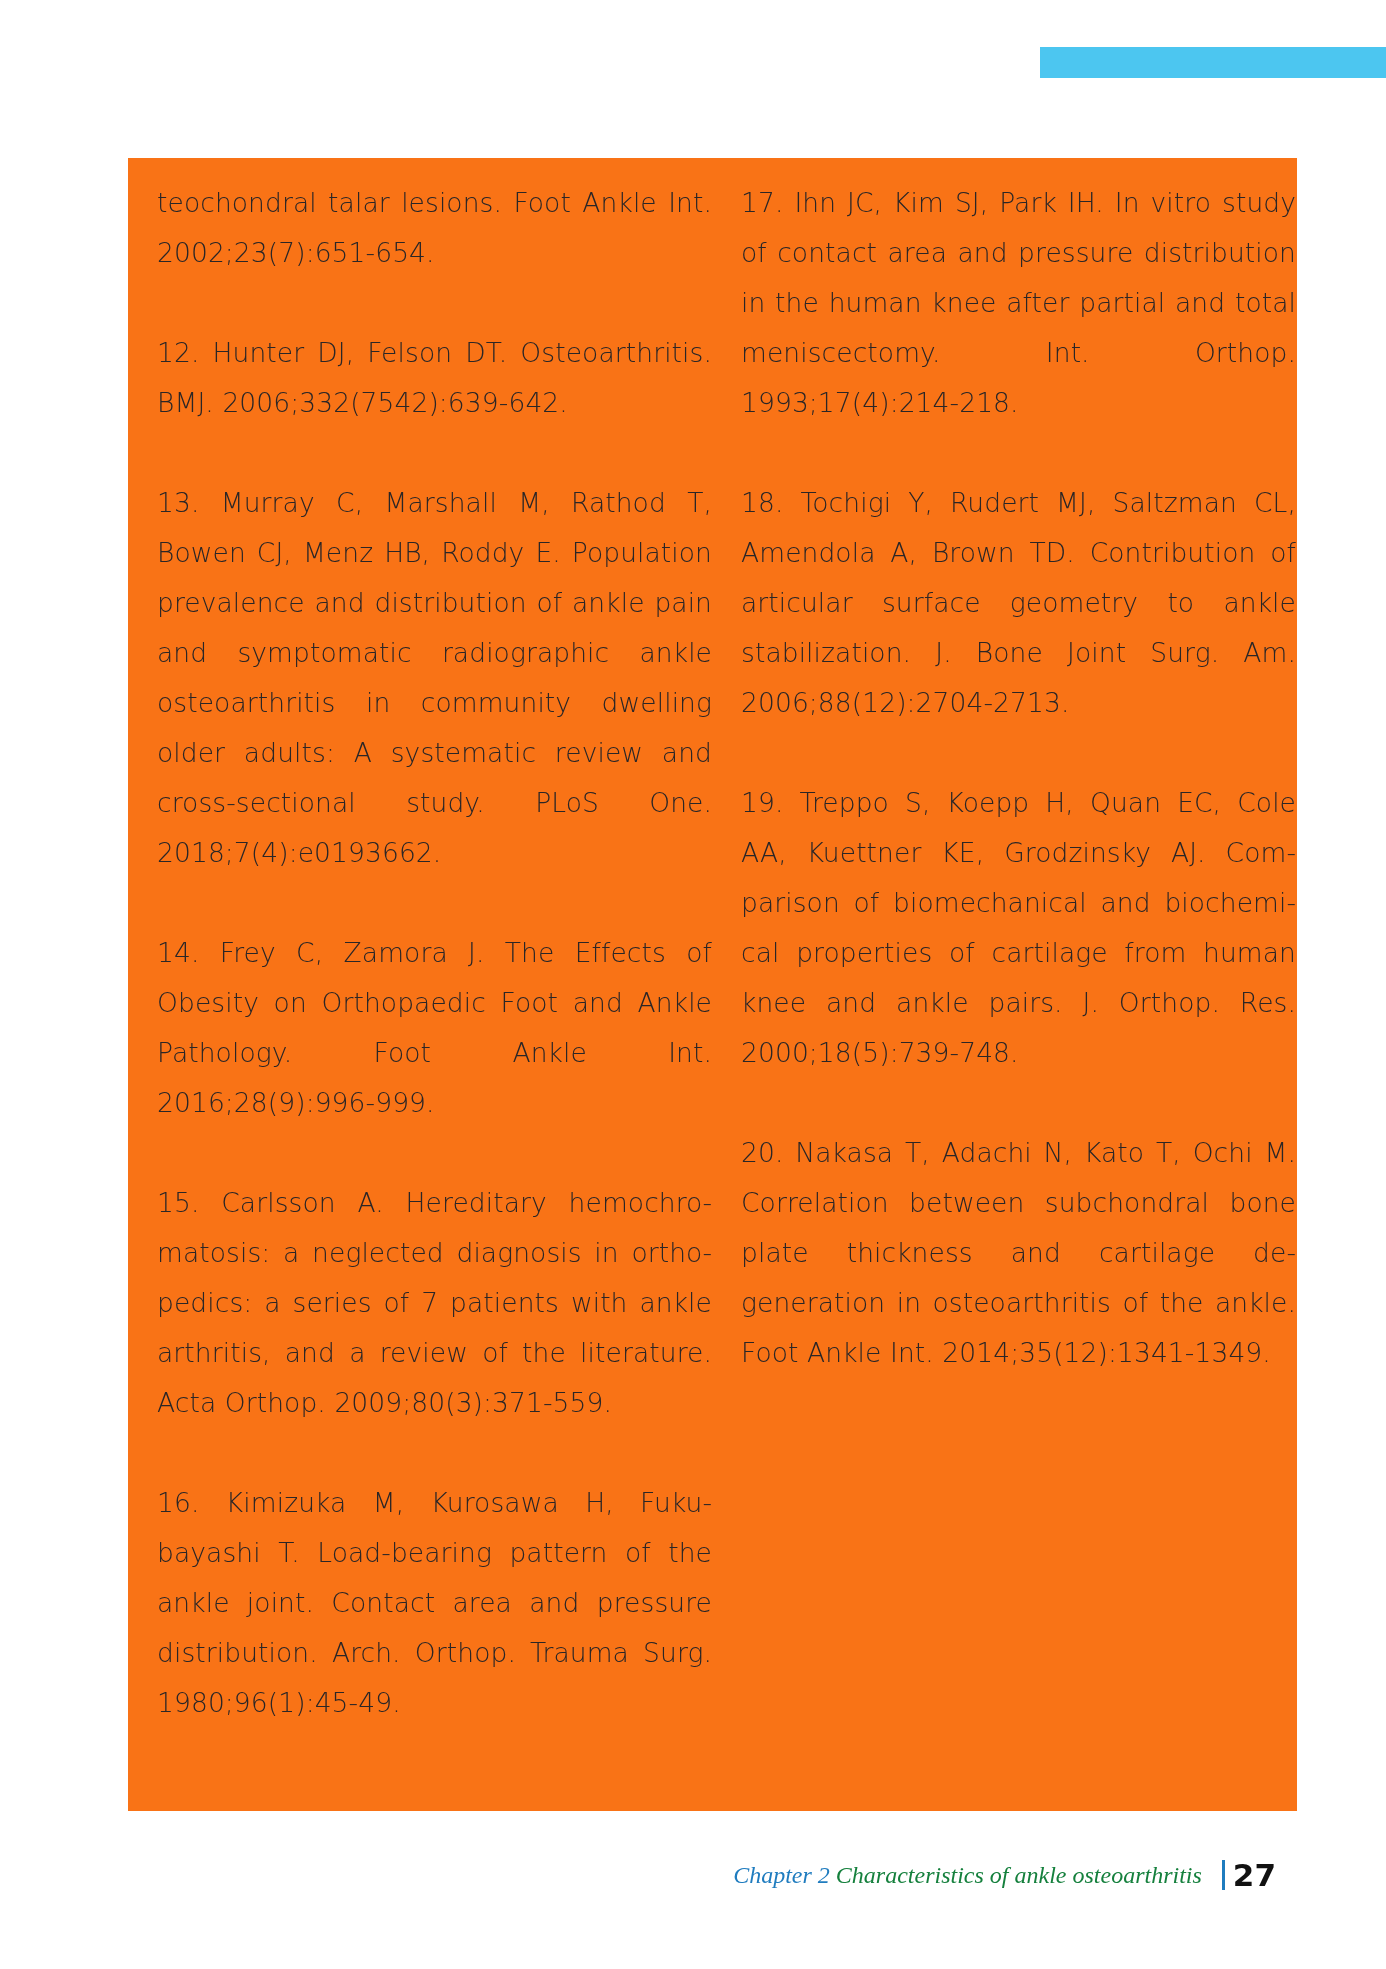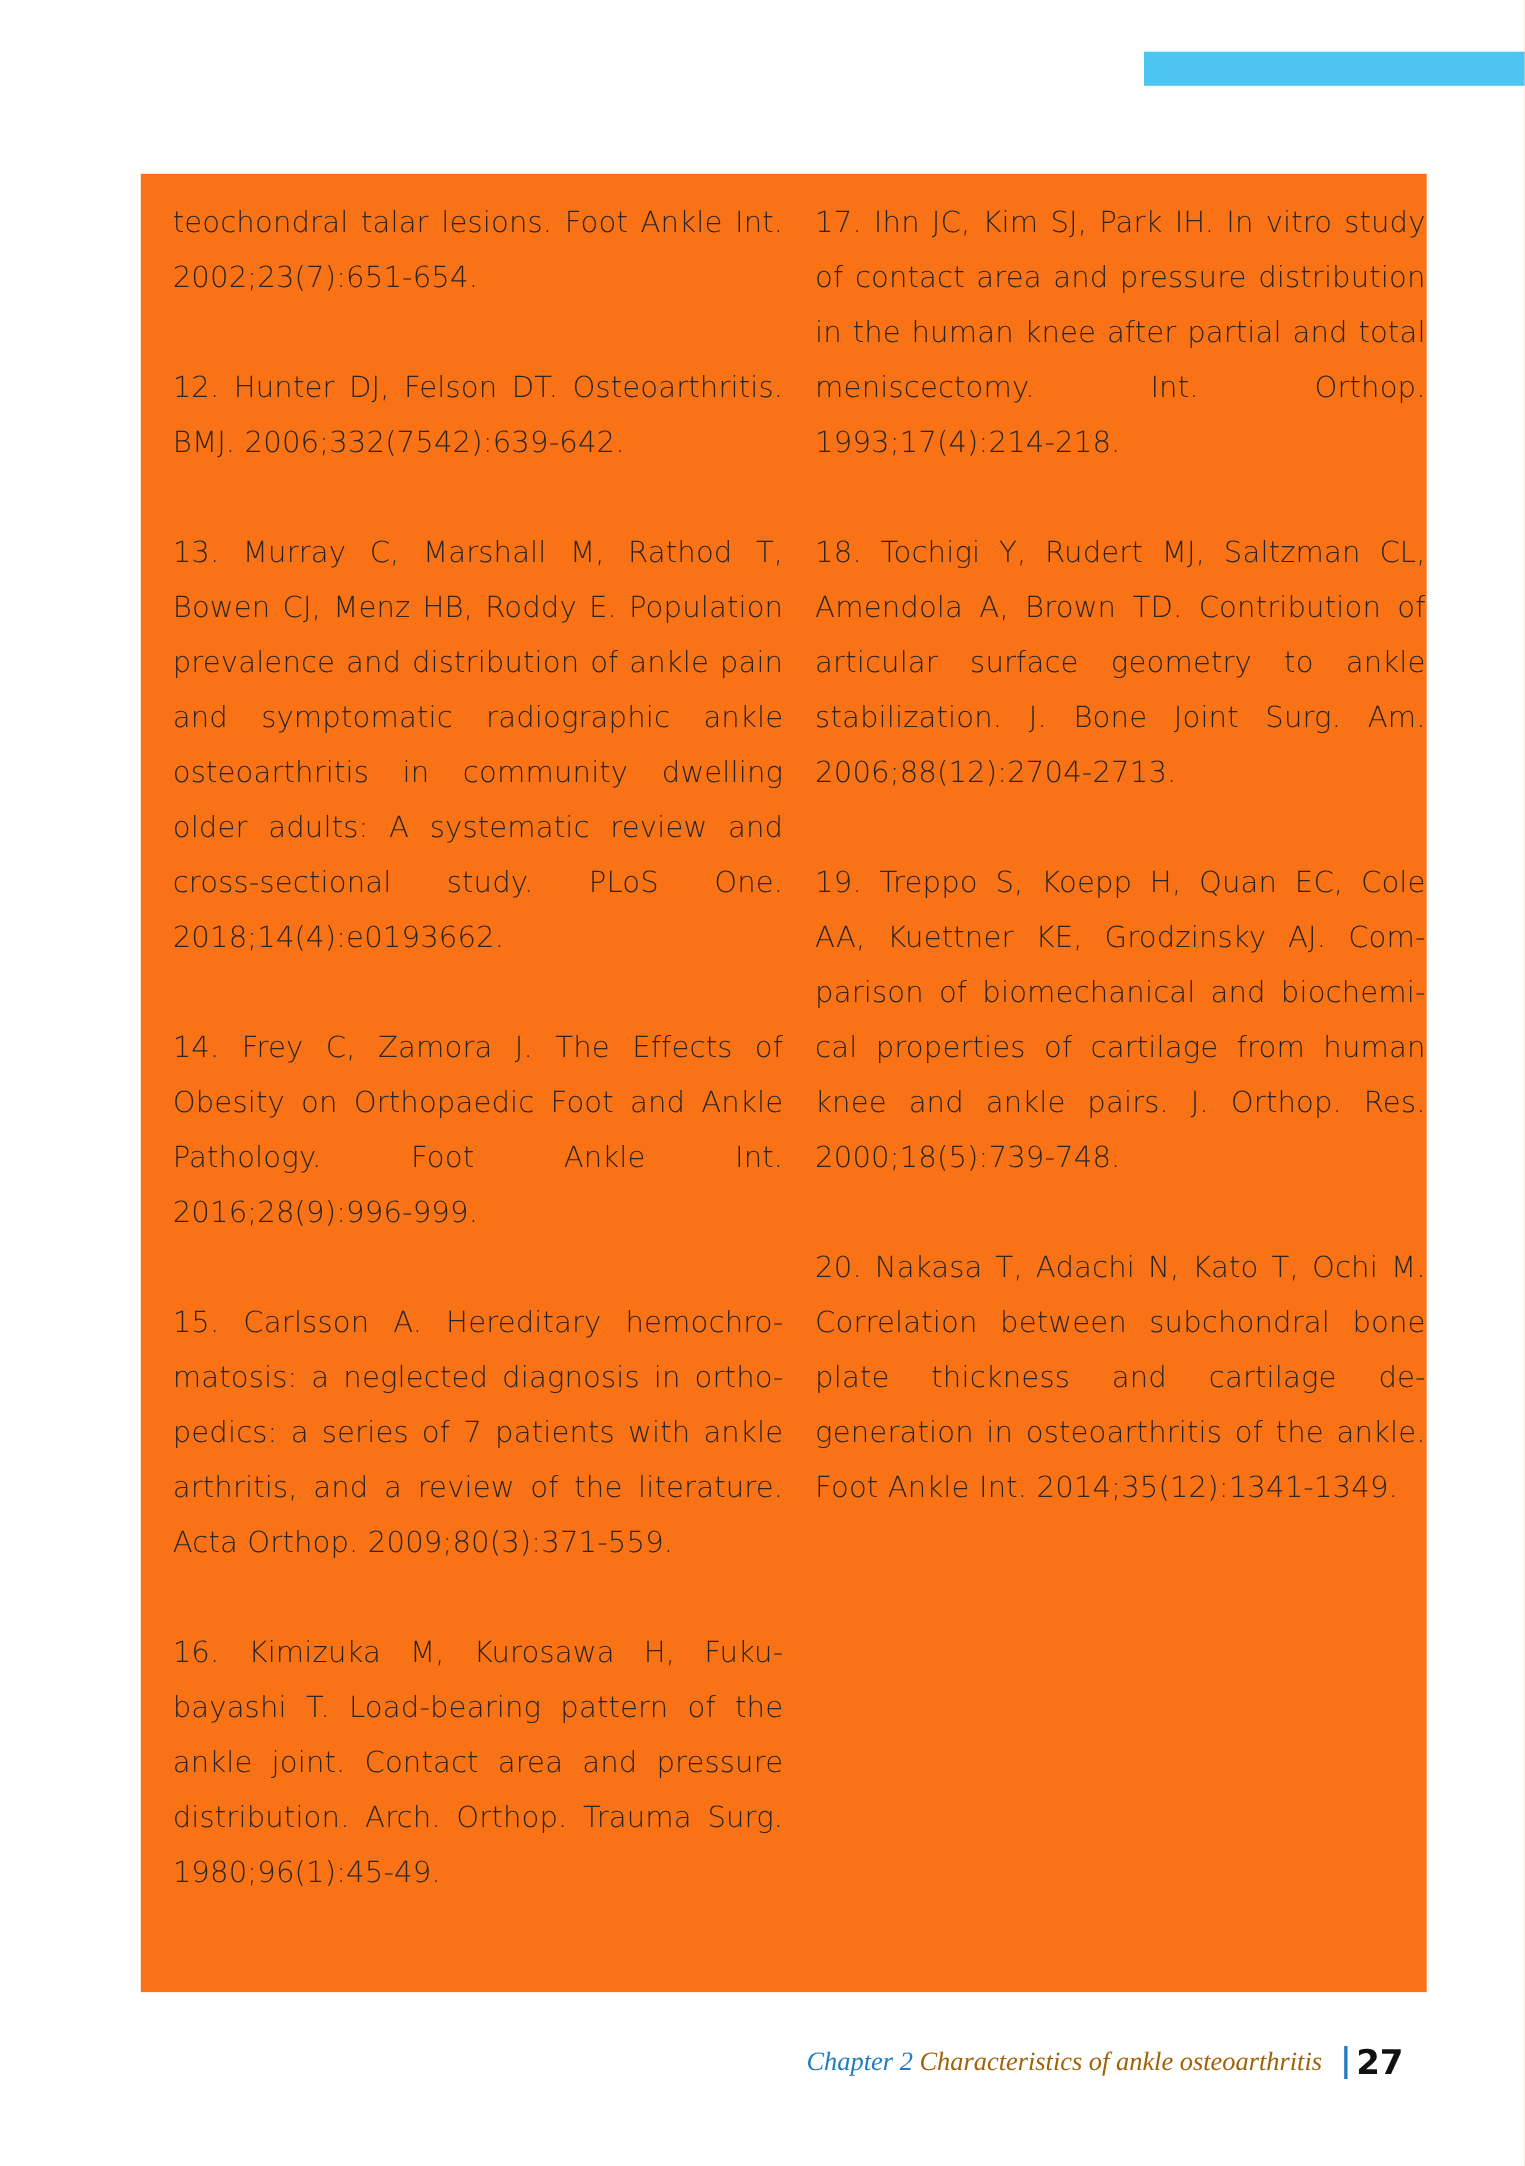--- a/index.html
+++ b/index.html
@@ -61,21 +61,21 @@
       font-family: "Liberation Serif", serif;
       font-style: italic;
       font-size: 24px;
       color: #1f7cbf;
       white-space: pre;
     }
     .footer-title {
       font-family: "Liberation Serif", serif;
       font-style: italic;
       font-size: 24px;
-      color: #a16207;
+      color: #15803d;
       white-space: pre;
     }
     .footer-sep {
       display: inline-block;
       width: 3px;
       height: 30px;
       background: #1f7cbf;
       margin-left: 20px;
       margin-right: 8px;
     }
@@ -88,21 +88,21 @@
   </style>
 </head>
 <body>
 
 <div class="accent-bar"></div>
 
 <div class="panel">
   <div class="col col-left">
     <p class="ref">teochondral talar lesions. Foot Ankle Int. 2002;23(7):651-654.</p>
     <p class="ref">12. Hunter DJ, Felson DT. Osteoarthritis. BMJ. 2006;332(7542):639-642.</p>
-    <p class="ref">13. Murray C, Marshall M, Rathod T, Bowen CJ, Menz HB, Roddy E. Population prevalence and distribution of ankle pain and symptomatic radiographic ankle osteoarthritis in community dwelling older adults: A systematic review and cross-sectional study. PLoS One. 2018;14(4):e0193662.</p>
+    <p class="ref">13. Murray C, Marshall M, Rathod T, Bowen CJ, Menz HB, Roddy E. Population prevalence and distribution of ankle pain and symptomatic radiographic ankle osteoarthritis in community dwelling older adults: A systematic review and cross-sectional study. PLoS One. 2018;7(4):e0193662.</p>
     <p class="ref">14. Frey C, Zamora J. The Effects of Obesity on Orthopaedic Foot and Ankle Pathology. Foot Ankle Int. 2016;28(9):996-999.</p>
     <p class="ref">15. Carlsson A. Hereditary hemochro­matosis: a neglected diagnosis in ortho­pedics: a series of 7 patients with ankle arthritis, and a review of the literature. Acta Orthop. 2009;80(3):371-559.</p>
     <p class="ref">16. Kimizuka M, Kurosawa H, Fuku­bayashi T. Load-bearing pattern of the ankle joint. Contact area and pressure distribution. Arch. Orthop. Trauma Surg. 1980;96(1):45-49.</p>
   </div>
   <div class="col col-right">
     <p class="ref">17. Ihn JC, Kim SJ, Park IH. In vitro study of contact area and pressure distribution in the human knee after partial and total meniscectomy. Int. Orthop. 1993;17(4):214-218.</p>
     <p class="ref">18. Tochigi Y, Rudert MJ, Saltzman CL, Amendola A, Brown TD. Contribution of articular surface geometry to ankle stabilization. J. Bone Joint Surg. Am. 2006;88(12):2704-2713.</p>
     <p class="ref">19. Treppo S, Koepp H, Quan EC, Cole AA, Kuettner KE, Grodzinsky AJ. Com­parison of biomechanical and biochemi­cal properties of cartilage from human knee and ankle pairs. J. Orthop. Res. 2000;18(5):739-748.</p>
     <p class="ref">20. Nakasa T, Adachi N, Kato T, Ochi M. Correlation between subchondral bone plate thickness and cartilage de­generation in osteoarthritis of the ankle. Foot Ankle Int. 2014;35(12):1341-1349.</p>
   </div>

